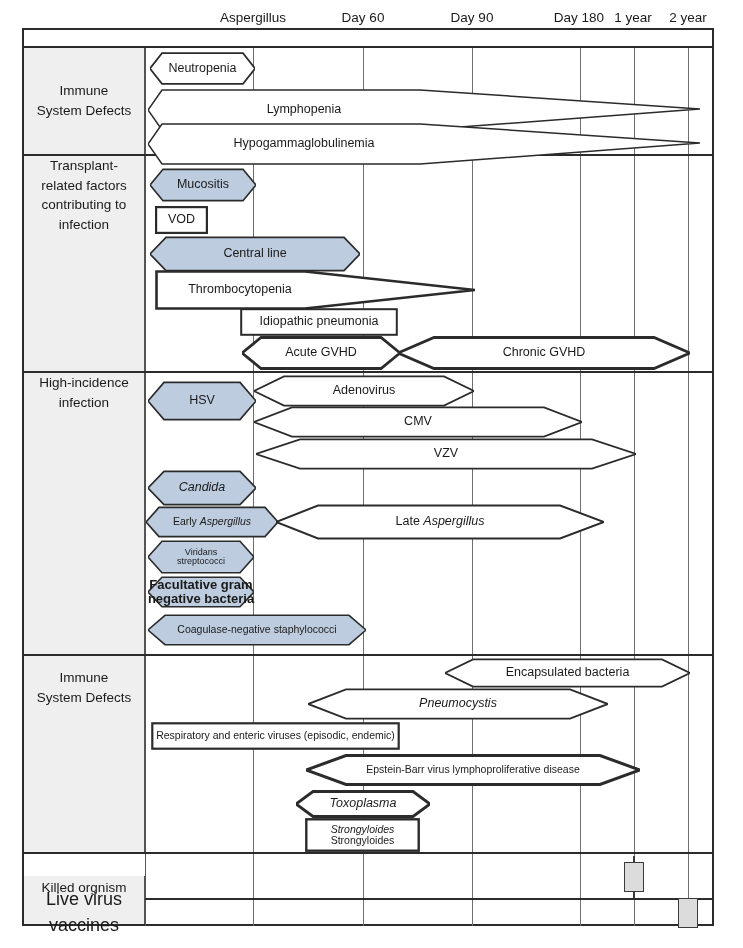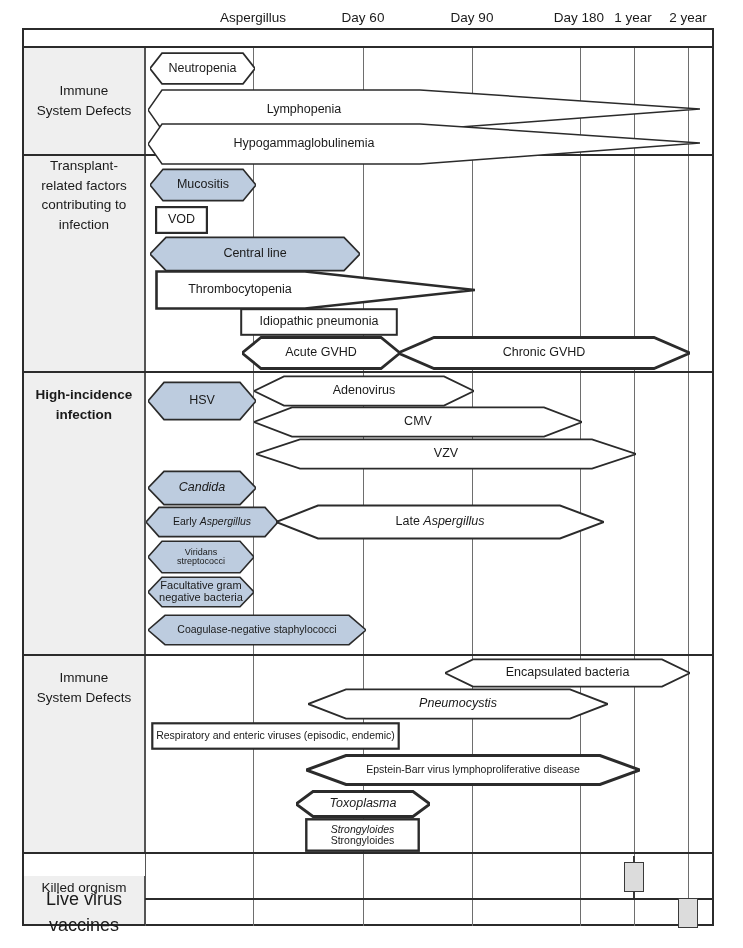--- a/index.html
+++ b/index.html
@@ -31,21 +31,21 @@
             font-size:13.5px;line-height:1.45;color:#1a1a1a;box-sizing:border-box;
             border-right:1px solid #555;}
   .rowlabel.small{font-size:18px;}
 
   
   .bar{position:absolute;display:flex;align-items:center;justify-content:center;
        box-sizing:border-box;font-size:12.5px;color:#1a1a1a;white-space:nowrap;}
   .bar .lbl{position:relative;z-index:3;line-height:1.05;text-align:center;}
   .bar svg{position:absolute;left:0;top:0;width:100%;height:100%;z-index:1;}
   .bar.tiny{font-size:9px;}
-  .bar.xtiny{font-size:11px;}
+  .bar.xtiny{font-size:13px;font-weight:bold;}
   .bar.sm{font-size:10.5px;}
   .ital{font-style:italic;}
 
   
   .vax{position:absolute;background:#dcdcdc;border:1.6px solid #3a3a3a;box-sizing:border-box;}
   .vaxstem{position:absolute;width:1.6px;background:#3a3a3a;}
 </style>
 </head>
 <body>
 
@@ -90,21 +90,21 @@
 
   <div class="rowlabel" style="top:156px;height:215px;align-items:flex-start;padding-top:0;">
     <div>
       <div>Transplant-</div>
       <div>related factors</div>
       <div>contributing to</div>
       <div>infection</div>
     </div>
   </div>
 
-  <div class="rowlabel" style="top:373px;height:281px;align-items:flex-start;padding-top:12px;font-weight:bold;">
+  <div class="rowlabel" style="top:373px;height:281px;align-items:flex-start;">
     <div>
       <div>High-incidence</div>
       <div>infection</div>
     </div>
   </div>
 
   <div class="rowlabel" style="top:656px;height:196px;align-items:flex-start;padding-top:12px;">
     <div>
       <div>Immune</div>
       <div>System Defects</div>

